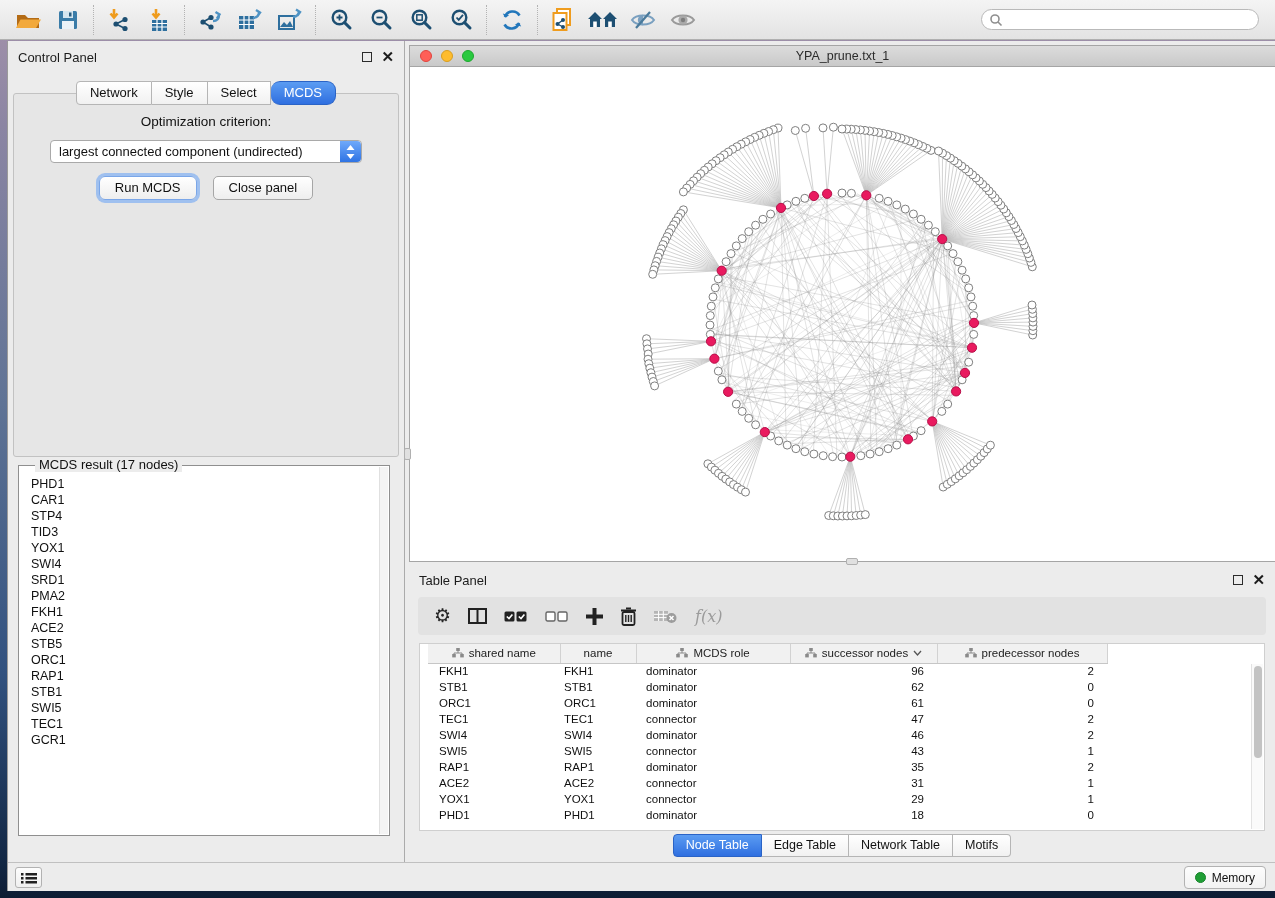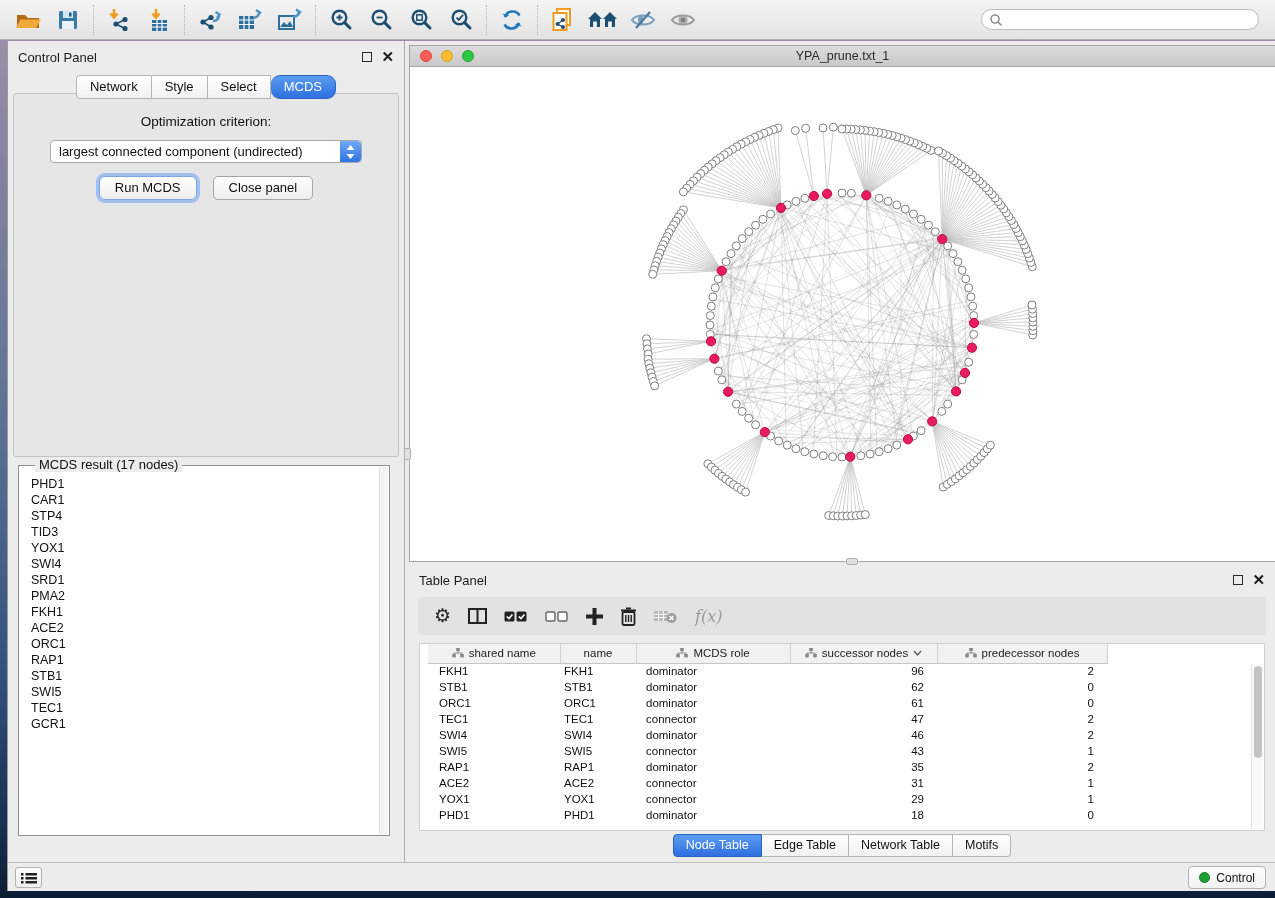--- a/index.html
+++ b/index.html
@@ -17,21 +17,21 @@
 
   #main { position:absolute; top:41px; left:7px; right:0; bottom:7px; background:#ececec; border-left:1px solid #9a9a9a; }
 
   
   .cpanel { position:absolute; left:0; top:0; width:397px; bottom:29px; background:#ececec; border-right:1px solid #ababab; }
   .panel-head { height:24px; display:flex; align-items:center; padding:0 10px; margin-top:4px; }
   .panel-title { font-size:13px; color:#1c1c1c; }
   .panel-btns { margin-left:auto; display:flex; align-items:center; gap:9px; }
   .float-ico { width:10px; height:10px; border:1.6px solid #2b2b2b; display:inline-block; }
   .close-ico { font-size:15px; font-weight:bold; color:#1c1c1c; line-height:10px; }
-  .tabs-row { position:relative; z-index:2; display:flex; justify-content:center; margin-top:6px; margin-bottom:-1px;align-items:flex-end; }
+  .tabs-row { position:relative; z-index:2; display:flex; justify-content:center; margin-top:12px; margin-bottom:-1px;align-items:flex-end; }
   .tab { font-size:13px; padding:3px 13px 4px; background:linear-gradient(#ffffff,#f1f1f1);
     border:1px solid #b5b5b5; border-left-width:0; color:#111; }
   .tab:first-child { border-left-width:1px; border-radius:4px 0 0 4px; }
   .tab:last-child { border-radius:0 4px 4px 0; }
   .tab.active { background:linear-gradient(#5b9cf2,#2f6fe0); color:#fff; border-color:#2a63c6;border-radius:9px; }
   .crit-box { position:absolute; left:5px; right:5px; top:52px; height:364px;
     background:#e6e6e6; border:1px solid #c2c2c2; border-radius:3px; text-align:center; }
   .crit-label { font-size:13.5px; color:#111; margin-top:20px; }
   .sel-wrap { position:relative; width:312px; height:23px; margin:11px auto 0; background:#fff;
     border:1px solid #a9a9a9; border-radius:4px; text-align:left; }
@@ -278,20 +278,21 @@
             <div>PHD1</div>
             <div>CAR1</div>
             <div>STP4</div>
             <div>TID3</div>
             <div>YOX1</div>
             <div>SWI4</div>
             <div>SRD1</div>
             <div>PMA2</div>
             <div>FKH1</div>
             <div>ACE2</div>
+            <div>STB5</div>
             <div>ORC1</div>
             <div>RAP1</div>
             <div>STB1</div>
             <div>SWI5</div>
             <div>TEC1</div>
             <div>GCR1</div>
           </div>
         <div class="result-scroll"></div>
       </div>
     </div>
@@ -1114,16 +1115,16 @@
         <rect x="0" y="1" width="2.5" height="2.5" fill="#222"></rect>
           <rect x="4.5" y="1" width="11.5" height="2.5" fill="#222"></rect>
         <rect x="0" y="5" width="2.5" height="2.5" fill="#222"></rect>
           <rect x="4.5" y="5" width="11.5" height="2.5" fill="#222"></rect>
         <rect x="0" y="9" width="2.5" height="2.5" fill="#222"></rect>
           <rect x="4.5" y="9" width="11.5" height="2.5" fill="#222"></rect>
       </svg>
     </div>
     <div class="memory-btn">
       <span class="memory-dot"></span>
-      <span class="lbl">Control</span>
+      <span class="lbl">Memory</span>
     </div>
   </div>
 </div>
 
 </body></html>

